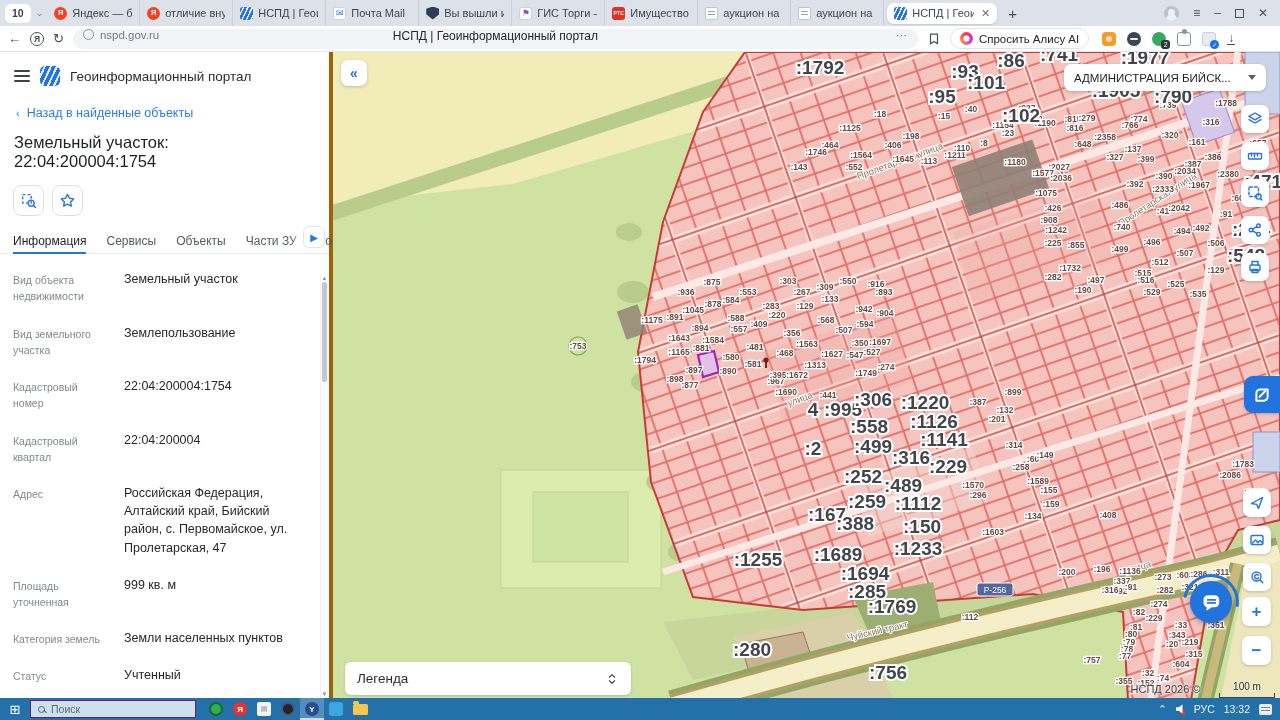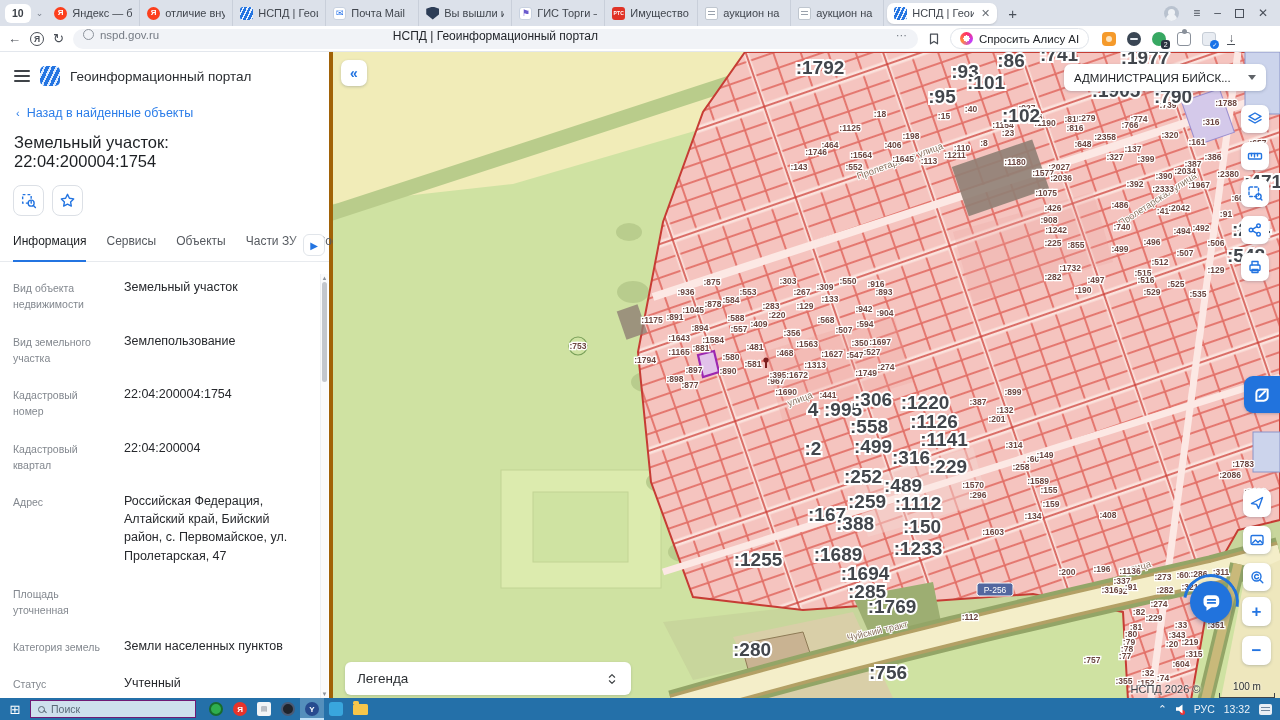--- a/index.html
+++ b/index.html
@@ -64,21 +64,21 @@
   .burger{width:16px;height:12px;display:flex;flex-direction:column;justify-content:space-between}
   .burger i{height:2px;background:#3f4348;border-radius:1px}
   .p-logo{width:20px;height:20px;border-radius:5px;background:repeating-linear-gradient(115deg,#2374e1 0 3.5px,#dcebff 3.5px 5.5px)}
   .p-app{font-size:13.5px;color:#2a2d31;font-weight:400}
   .backlink{display:flex;align-items:center;gap:7px;color:#2b7de9;font-size:12.5px;padding:14px 14px 2px 16px}
   .backlink .chv{font-size:11px}
   .obj-title{font-size:16.5px;color:#1d2024;padding:11px 14px 4px 14px;font-weight:400}
   .btnrow{display:flex;gap:8px;padding:10px 14px 6px 13px}
   .sqbtn{width:31px;height:31px;border:1px solid #dcе0e6;border:1px solid #dce0e6;border-radius:8px;background:#fff;display:flex;align-items:center;justify-content:center}
   .ptabs{display:flex;gap:20px;padding:12px 14px 0 13px;border-bottom:1px solid #e7eaee;position:relative;align-items:flex-end}
-  .ptab{font-size:12px;color:#55595f;padding-bottom:12px;white-space:nowrap}
+  .ptab{font-size:12px;color:#55595f;padding-bottom:4px;white-space:nowrap}
   .ptab.active{color:#1d2024;border-bottom:2.5px solid #2374e1;margin-bottom:-1px}
   .ptab-next{position:absolute;right:4px;bottom:5px;width:22px;height:22px;background:#fff;border:1px solid #e1e5ea;border-radius:6px;color:#2374e1;font-size:10px;display:flex;align-items:center;justify-content:center;box-shadow:-6px 0 8px rgba(255,255,255,.9)}
   .details{flex:1;overflow:hidden;padding:16px 22px 0 13px}
   .drow{display:grid;grid-template-columns:97px 1fr;gap:0 14px;margin-bottom:19px}
   .dlabel{font-size:10.5px;color:#83888f;line-height:1.55;padding-top:2px}
   .dvalue{font-size:12.5px;color:#26282c;line-height:1.45}
   .pscroll{position:absolute;right:1px;top:222px;bottom:0;width:8px;background:#fafbfc;border-left:1px solid #eef0f3}
   .pscroll .thumb{position:absolute;left:1px;right:1px;top:8px;height:100px;background:#c3c7cd;border-radius:4px}
   .pscroll .ar{position:absolute;left:0;right:0;text-align:center;font-size:6px;color:#8d939b}
   .pscroll .up{top:1px}.pscroll .dn{bottom:1px}
@@ -281,20 +281,21 @@
           <div class="drow">
             <div class="dlabel">Кадастровый квартал</div>
             <div class="dvalue">22:04:200004</div>
           </div>
           <div class="drow">
             <div class="dlabel">Адрес</div>
             <div class="dvalue">Российская Федерация, Алтайский край, Бийский район, с. Первомайское, ул. Пролетарская, 47</div>
           </div>
           <div class="drow">
             <div class="dlabel">Площадь уточненная</div>
+            <div class="dvalue">999 кв. м</div>
           </div>
           <div class="drow">
             <div class="dlabel">Категория земель</div>
             <div class="dvalue">Земли населенных пунктов</div>
           </div>
           <div class="drow">
             <div class="dlabel">Статус</div>
             <div class="dvalue">Учтенный</div>
           </div>
         </div>

